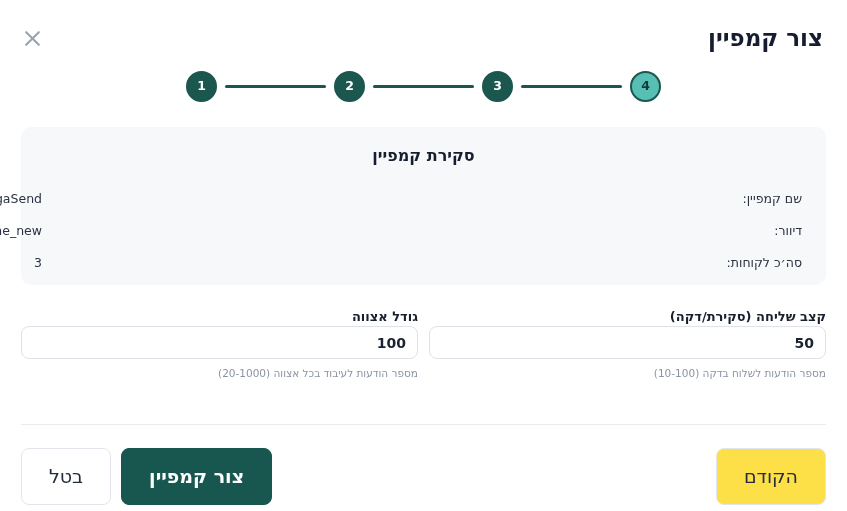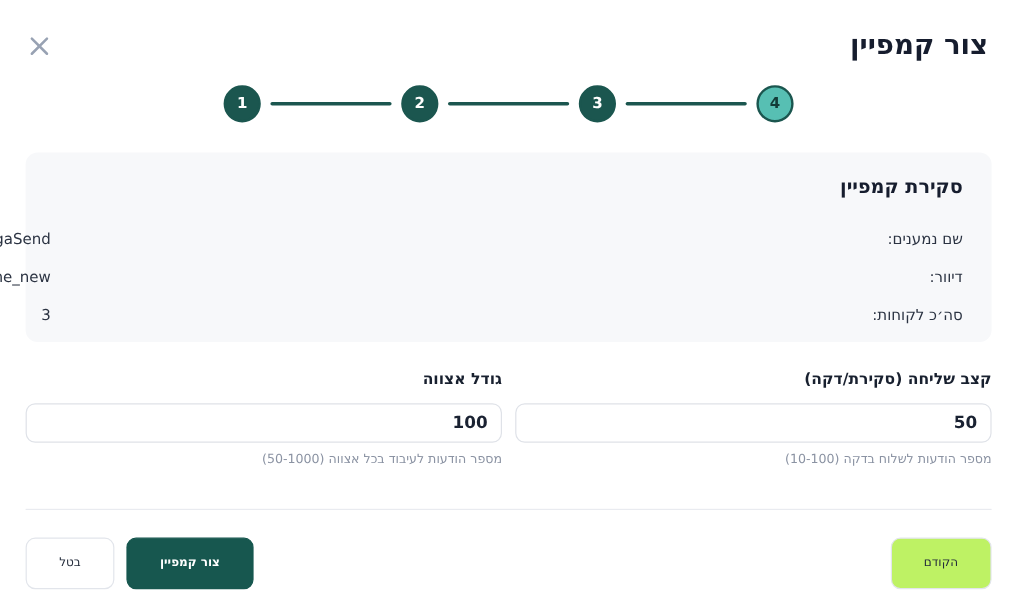--- a/index.html
+++ b/index.html
@@ -115,21 +115,21 @@
     border-radius: 10px;
     padding: 18px 24px 16px 24px;
   }
 
   .summary-title {
     font-size: 16px;
     font-weight: 700;
     color: #161d2e;
     line-height: 22px;
     margin-bottom: 16px;
-    text-align: right;
+    text-align: center;
   }
 
   .summary-grid {
     position: relative;
   }
 
   .summary-line {
     position: relative;
     height: 32px;
   }
@@ -169,21 +169,21 @@
     flex: 1 1 0;
     min-width: 0;
   }
 
   .field-label {
     font-size: 13px;
     font-weight: 700;
     color: #18202f;
     text-align: right;
     line-height: 18px;
-    margin-bottom: 10px;
+    margin-bottom: 0;
   }
 
   .field-input {
     width: 100%;
     height: 33px;
     border: 1px solid #dfe2e8;
     border-radius: 8px;
     background: #ffffff;
     font-family: "DejaVu Sans", "Liberation Sans", sans-serif;
     font-size: 14px;
@@ -232,24 +232,24 @@
     align-items: center;
   }
 
   .footer-right-group {
     position: absolute;
     right: 0;
     top: 0;
   }
 
   .btn {
-    height: 43px;
+    height: 57px;
     border-radius: 8px;
     font-family: "DejaVu Sans", "Liberation Sans", sans-serif;
-    font-size: 10px;
+    font-size: 19px;
     line-height: 41px;
     padding: 0 27px;
     cursor: pointer;
     border: 1px solid transparent;
     white-space: nowrap;
     text-align: center;
     display: inline-block;
   }
 
   .btn-primary {
@@ -262,21 +262,21 @@
 
   .btn-ghost {
     background: #ffffff;
     color: #252d3c;
     border: 1px solid #e2e5eb;
     font-weight: 400;
     min-width: 61px;
   }
 
   .btn-outline {
-    background: #bef264;
+    background: #fde047;
     color: #252d3c;
     border: 1px solid #e2e5eb;
     font-weight: 400;
     min-width: 75px;
     margin-left: 14px;
   }
 </style>
 </head>
 <body>
 
@@ -300,21 +300,21 @@
     <div class="step-circle">3</div>
     <div class="step-line"></div>
     <div class="step-circle active">4</div>
   </div>
 
   <div class="summary-card">
     <div class="summary-title">סקירת קמפיין</div>
     <div class="summary-grid">
 
       <div class="summary-line">
-        <span class="lbl">שם נמענים:</span>
+        <span class="lbl">שם קמפיין:</span>
         <span class="val">MegaSend - דיוור לקוחות</span>
       </div>
 
       <div class="summary-line">
         <span class="lbl">דיוור:</span>
         <span class="val">welcome_new</span>
       </div>
 
       <div class="summary-line">
         <span class="lbl">סה׳כ לקוחות:</span>
@@ -328,21 +328,21 @@
 
     <div class="field">
       <div class="field-label">קצב שליחה (סקירת/דקה)</div>
       <input class="field-input" type="text" value="50" style="">
       <div class="field-hint">מספר הודעות לשלוח בדקה (10-100)</div>
     </div>
 
     <div class="field">
       <div class="field-label">גודל אצווה</div>
       <input class="field-input" type="text" value="100" style="">
-      <div class="field-hint">מספר הודעות לעיבוד בכל אצווה (50-1000)</div>
+      <div class="field-hint">מספר הודעות לעיבוד בכל אצווה (20-1000)</div>
     </div>
 
   </div>
 
   <div class="footer-divider"></div>
   <div class="footer">
     <div class="footer-left-group">
       <button class="btn btn-primary">צור קמפיין</button>
       <button class="btn btn-ghost">בטל</button>
     </div>

